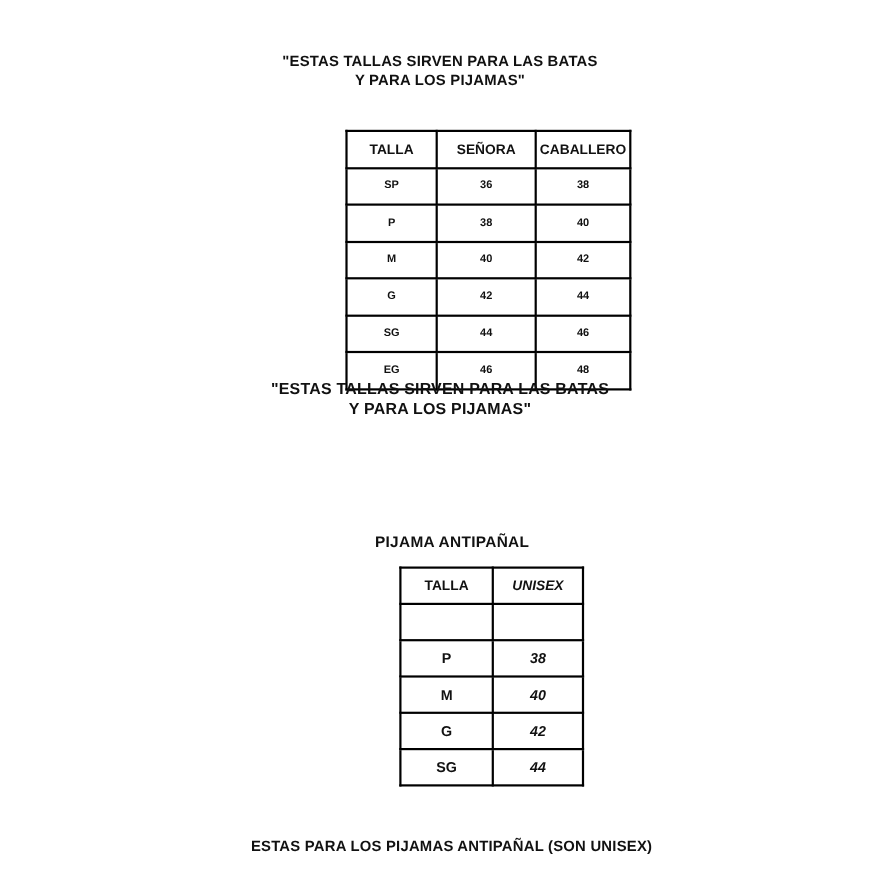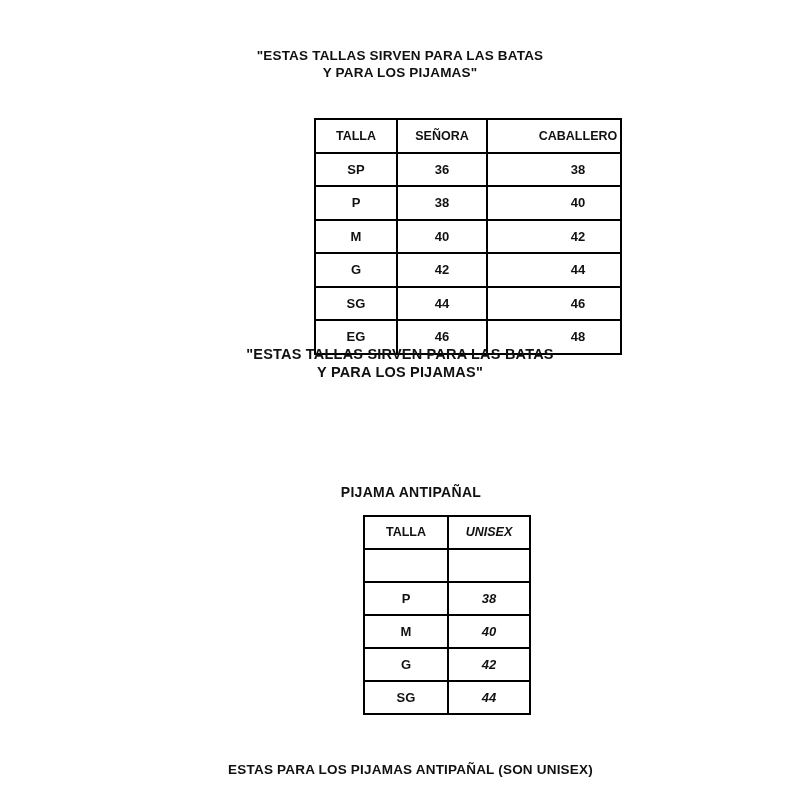--- a/index.html
+++ b/index.html
@@ -81,25 +81,25 @@
   }
 
   
   #table-batas {
     position: absolute;
     left: 278px;
     top: 118px;
   }
   #table-batas th, #table-batas td {
     height: 31.5px;
-    font-size: 13px;
+    font-size: 10px;
   }
   #table-batas .c0 { width: 80px; }
   #table-batas .c1 { width: 88px; border-radius: 11px; }
-  #table-batas .c2 { width: 84px; padding-left: 48px; }
+  #table-batas .c2 { width: 84px; }
   #table-batas thead th { font-size: 12.5px; }
 
   
   #table-pijama {
     position: absolute;
     left: 327px;
     top: 515px;
   }
   #table-pijama th, #table-pijama td {
     height: 31px;

